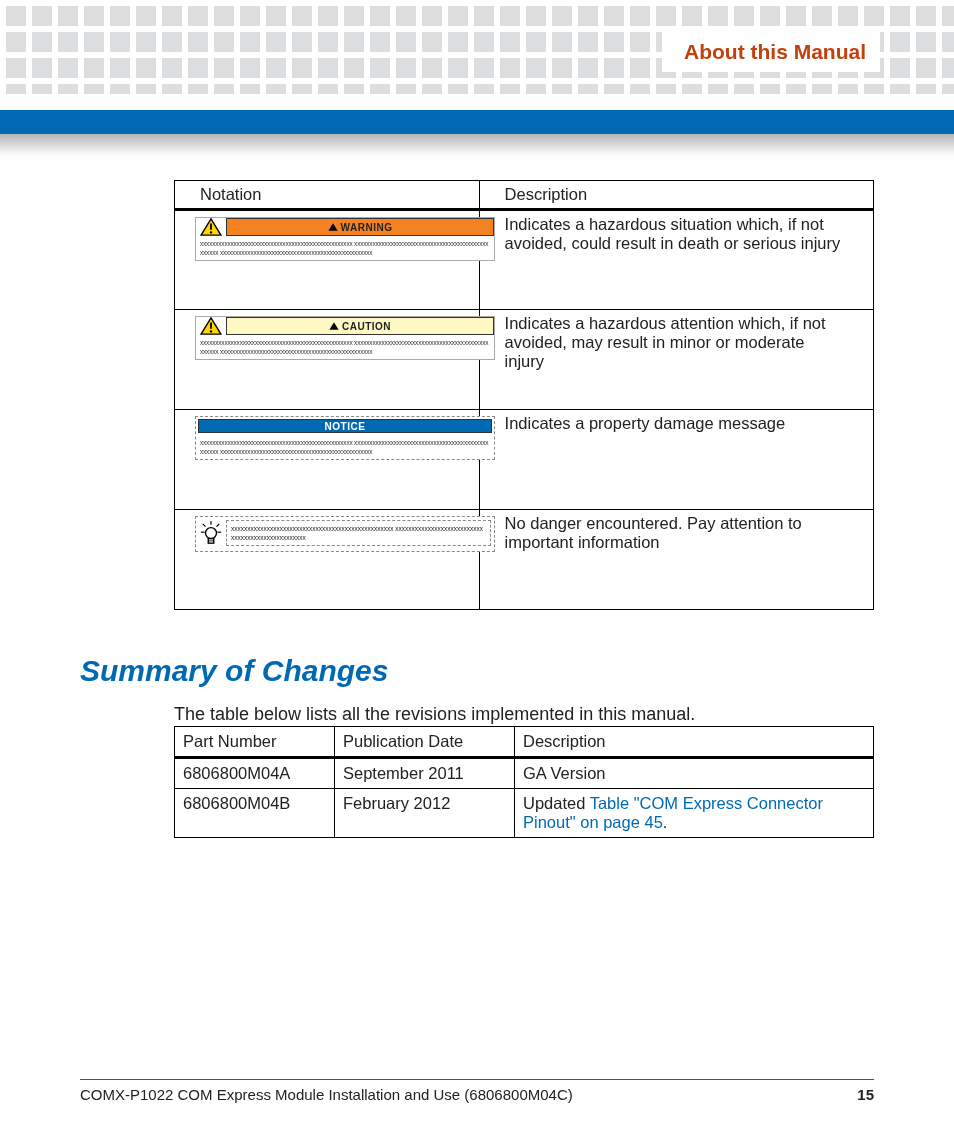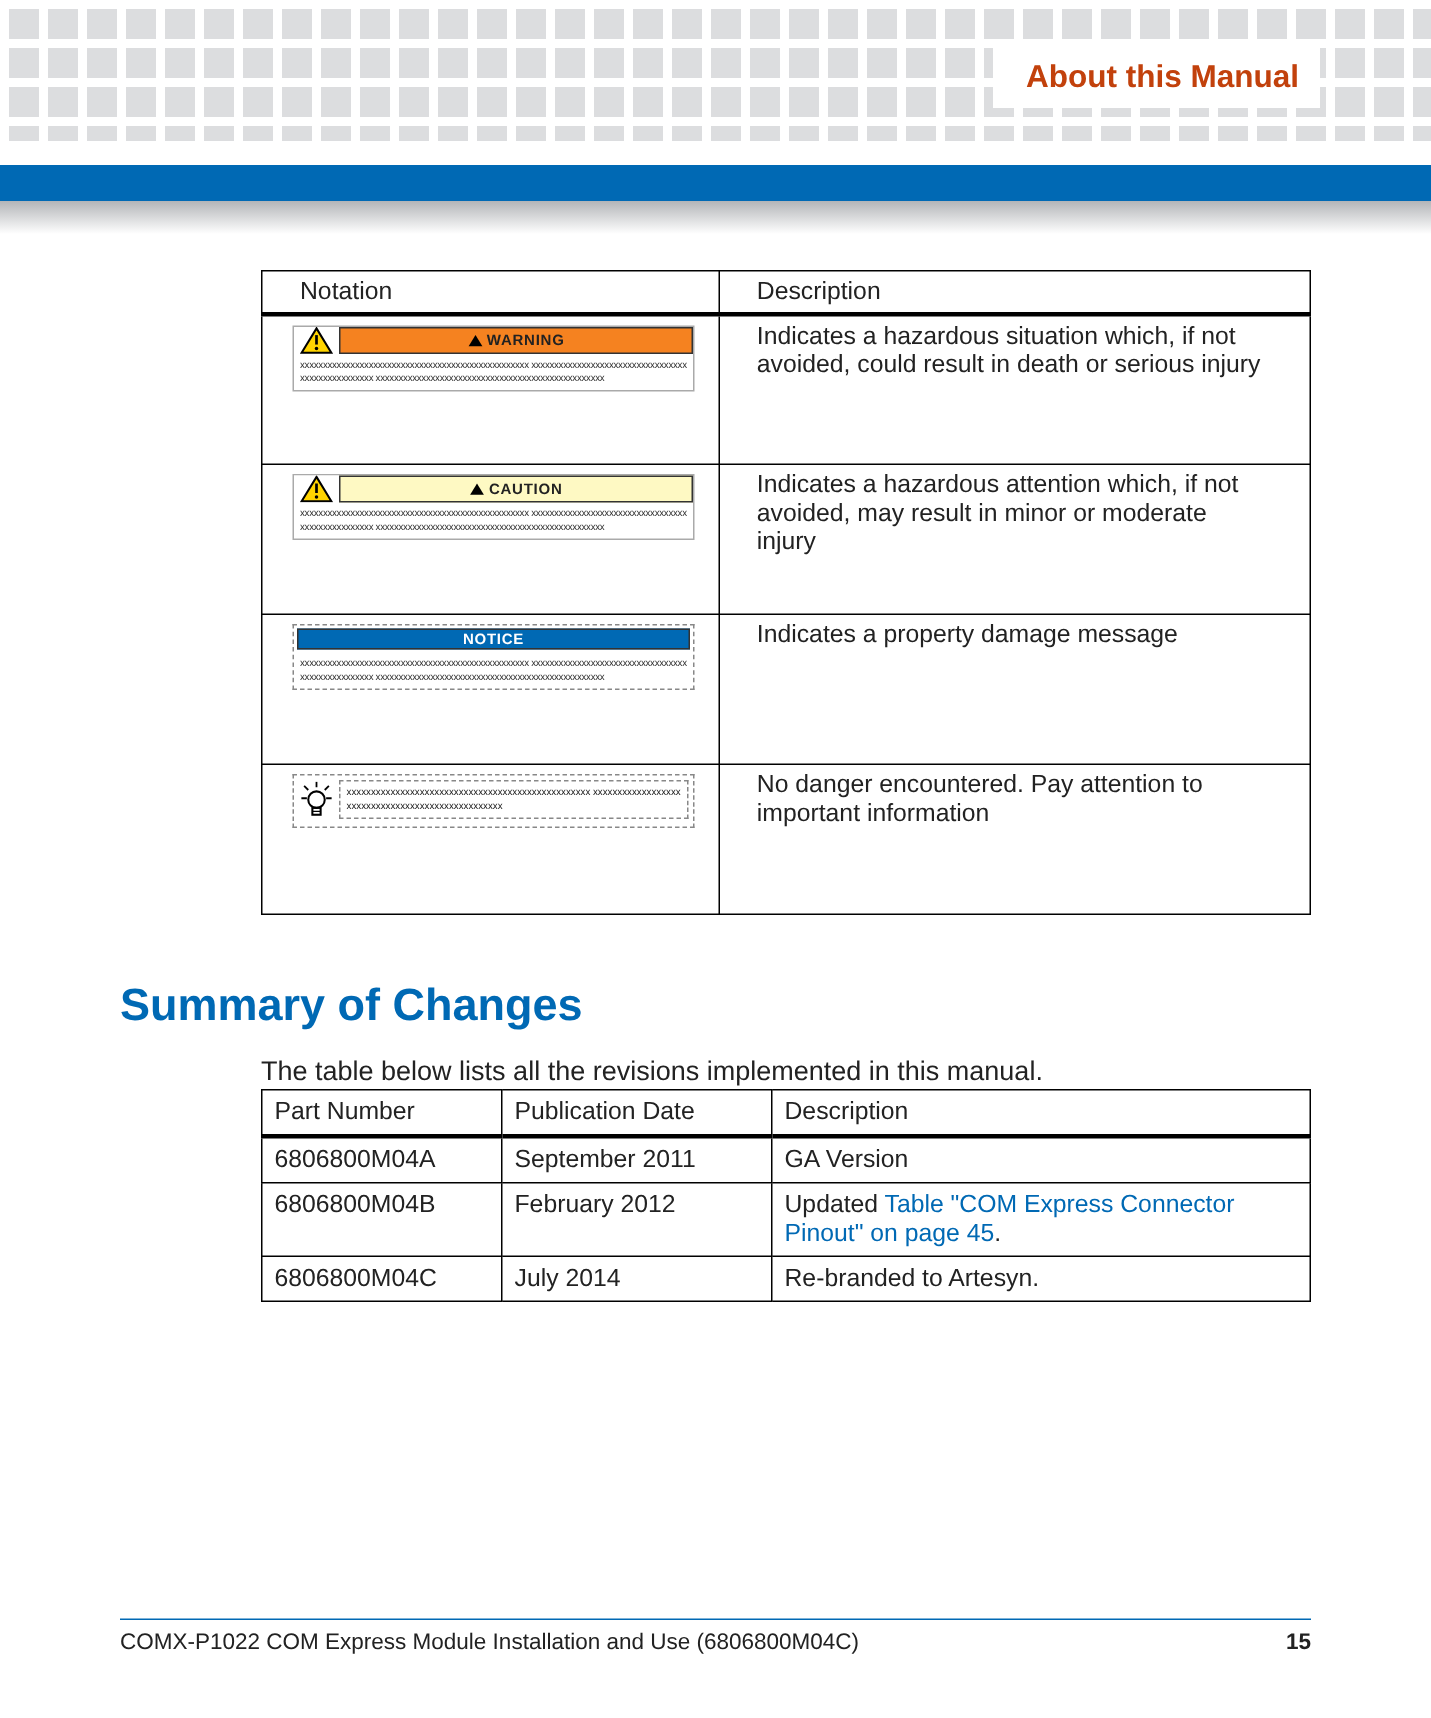--- a/index.html
+++ b/index.html
@@ -71,21 +71,21 @@
     font-weight: 400;
   }
   table.doc-table thead th {
     border-bottom: 3px solid #000;
   }
   .notation-cell { width: 305px; height: 100px; position: relative; }
   .desc-cell { width: 395px; }
   .notation-box {
     position: absolute;
     top: 6px; left: 20px;
-    width: 268px;
+    width: 300px;
     border: 1px solid #aaa;
     background: #fff;
   }
   .nb-header {
     display: flex;
     align-items: stretch;
     height: 18px;
   }
   .nb-tri-wrap { width: 30px; display: flex; align-items: center; justify-content: center; background: #fff; }
   .nb-header-bar {
@@ -113,20 +113,21 @@
   .bulb-row { display: flex; align-items: flex-start; }
   .bulb-wrap { width: 30px; padding: 4px 2px; display: flex; align-items: center; justify-content: center; }
   .bulb-body { flex: 1; border: 1px dashed #888; font-size: 6.5px; padding: 3px 4px; line-height: 1.4; word-break: break-all; margin: 3px 3px 3px 0; }
 
   h2.section-heading {
     color: #0069b4;
     font-size: 30px;
     font-weight: 700;
     margin-top: 44px;
     margin-bottom: 14px;
+    font-style: italic;
   }
   p.body-text {
     font-size: 18px;
     margin-left: 94px;
     margin-bottom: 0;
     line-height: 1.35;
   }
   table.changes-table {
     border-collapse: collapse;
     width: 700px;
@@ -438,25 +439,20 @@
       <tr>
         <td>6806800M04A</td>
         <td>September 2011</td>
         <td><span>GA Version</span></td>
       </tr>
       <tr>
         <td>6806800M04B</td>
         <td>February 2012</td>
         <td><span>Updated </span><span class="link-text">Table "COM Express Connector Pinout" on page 45</span><span>.</span></td>
       </tr>
-      <tr>
-        <td>6806800M04C</td>
-        <td>July 2014</td>
-        <td><span>Re-branded to Artesyn.</span></td>
-      </tr>
     </tbody>
   </table>
 
 </div>
 
 <div class="footer">
   <span>COMX-P1022 COM Express Module Installation and Use (6806800M04C)</span>
   <span class="footer-right">15</span>
 </div>
 

